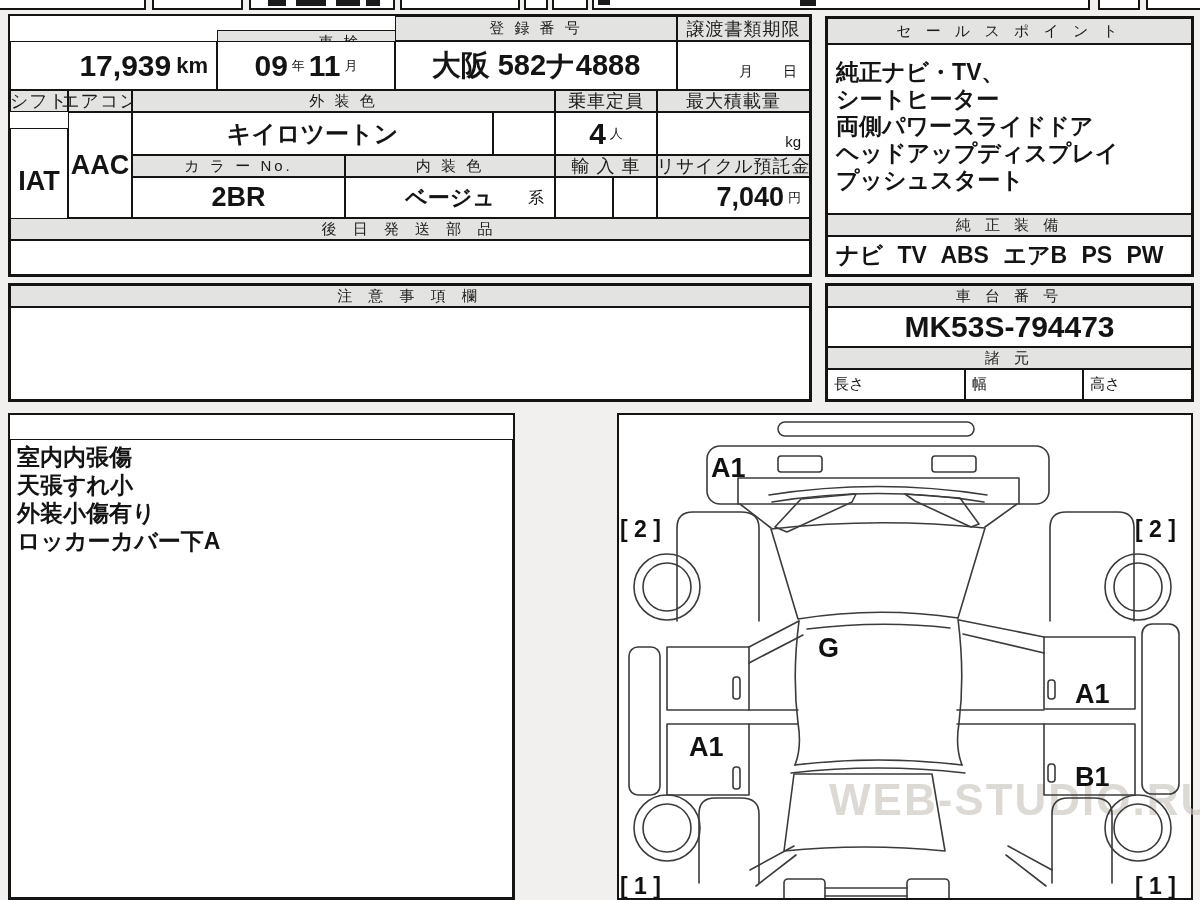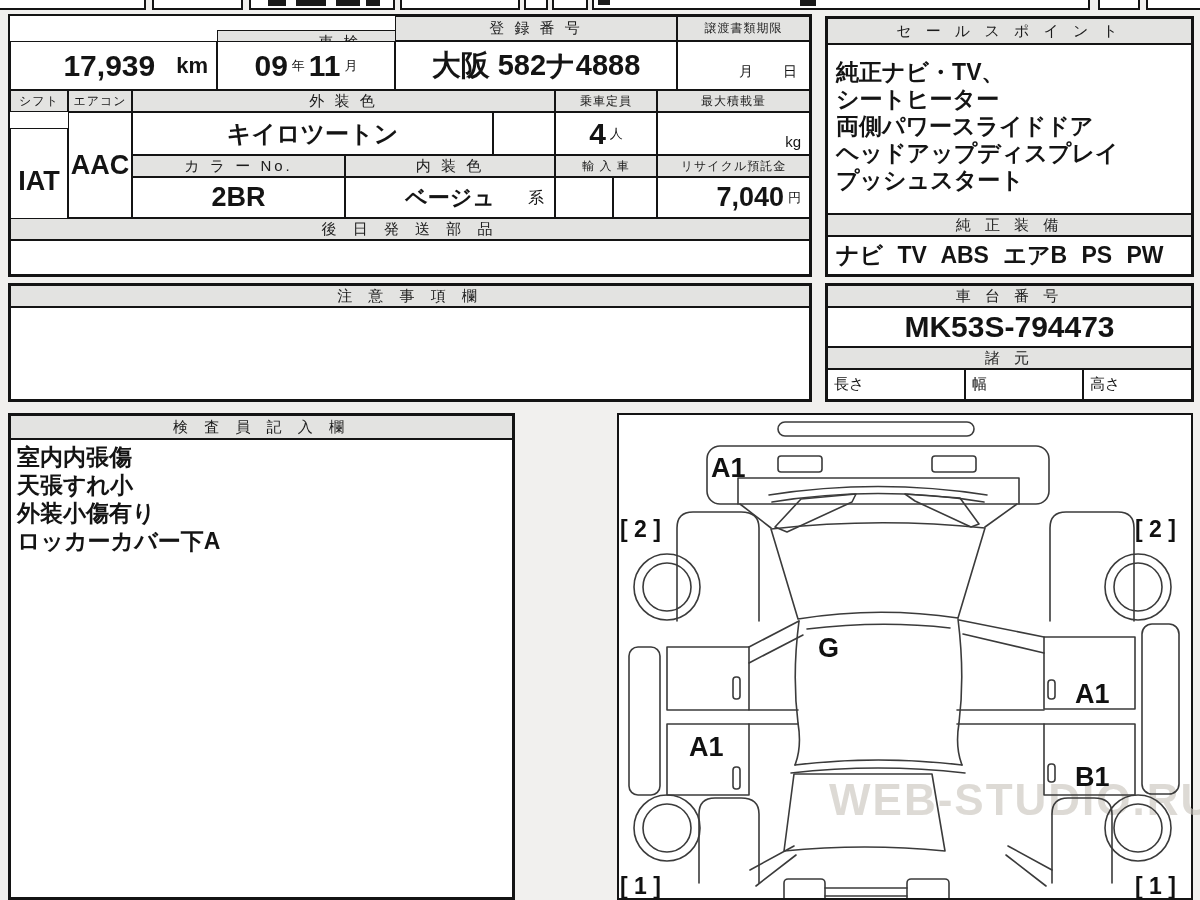--- a/index.html
+++ b/index.html
@@ -1,21 +1,21 @@
 <!DOCTYPE html>
 <html><head>
 <meta charset="utf-8">
 <style>
   html,body{margin:0;padding:0;}
   body{font-family:"Liberation Sans","DejaVu Sans",sans-serif;color:#141414;}
   #sheet{position:relative;width:1200px;height:900px;background:#f1f0ee;overflow:hidden;}
   .box{position:absolute;box-sizing:border-box;border:2px solid #141414;background:#fff;}
   .cell{position:absolute;box-sizing:border-box;border:1px solid #141414;background:#fff;display:flex;align-items:center;justify-content:center;}
   .hdr{background:#e3e3e1;font-size:15px;letter-spacing:3px;color:#1c1c1c;white-space:nowrap;}
-  .hdr.small{font-size:12px;letter-spacing:1px;}
+  .hdr.small{font-size:18px;letter-spacing:1px;}
   .bigval{font-weight:bold;font-size:30px;letter-spacing:0px;}
   .midval{font-weight:bold;font-size:24px;}
   .unit{font-size:13px;font-weight:normal;margin-left:4px;}
   .right{justify-content:flex-end;}
   .topfrag{position:absolute;box-sizing:border-box;border:2px solid #141414;background:#fff;}
   .smudge{position:absolute;background:#1b1b1b;}
   .lines{display:block;padding:14px 6px 0 8px;}
   .lines div{font-weight:bold;font-size:23px;line-height:27px;white-space:nowrap;}
   .insp-lines{display:block;padding:3px 6px 0 6px;}
   .insp-lines div{font-weight:bold;font-size:23px;line-height:28px;white-space:nowrap;}
@@ -48,21 +48,21 @@
   </div>
 
   <div class="box" style="left:8px;top:14px;width:804px;height:263px;">
 
     <div class="cell hdr" style="left:207px;top:14px;width:210px;height:25px;padding-left:36px;">車 検</div>
     <div class="cell hdr" style="left:385px;top:0;width:282px;height:25px;">登 録 番 号</div>
     <div class="cell hdr small" style="left:667px;top:0;width:133px;height:25px;">譲渡書類期限</div>
 
     <div class="cell right" style="left:0;top:25px;width:207px;height:49px;padding-right:8px;">
       <span class="bigval">17,939</span>
-      <span class="bigval" style="font-size:22px;margin-left:21px;">km</span>
+      <span class="bigval" style="font-size:22px;margin-left:5px;">km</span>
     </div>
     <div class="cell" style="left:207px;top:25px;width:178px;height:49px;">
       <span class="bigval">09</span>
       <span class="unit">年</span>
       <span class="bigval" style="margin-left:4px;">11</span>
       <span class="unit">月</span>
     </div>
     <div class="cell" style="left:385px;top:25px;width:282px;height:49px;">
       <span class="bigval" style="font-size:29px;white-space:nowrap;">大阪 582ナ4888</span>
     </div>
@@ -142,21 +142,20 @@
     <div class="cell" style="left:0;top:22px;width:365px;height:40px;">
       <span class="bigval">MK53S-794473</span>
     </div>
     <div class="cell hdr" style="left:0;top:62px;width:365px;height:22px;letter-spacing:5px;">諸 元</div>
     <div class="cell" style="left:0;top:84px;width:138px;height:31px;justify-content:flex-start;padding-left:6px;font-size:15px;">長さ</div>
     <div class="cell" style="left:138px;top:84px;width:118px;height:31px;justify-content:flex-start;padding-left:6px;font-size:15px;">幅</div>
     <div class="cell" style="left:256px;top:84px;width:109px;height:31px;justify-content:flex-start;padding-left:6px;font-size:15px;">高さ</div>
   </div>
 
   <div class="box" style="left:8px;top:413px;width:507px;height:487px;">
-    <div class="cell hdr" style="left:0;top:0;width:503px;height:24px;letter-spacing:6px;">検 査 員 記 入 欄</div>
     <div class="cell insp-lines" style="left:0;top:24px;width:503px;height:459px;">
       <div>室内内張傷</div>
       <div>天張すれ小</div>
       <div>外装小傷有り</div>
       <div>ロッカーカバー下A</div>
     </div>
   </div>
 
   <div class="box sq" style="left:617px;top:413px;width:576px;height:487px;">
     <div class="wm" style="left:210px;top:360px;">WEB-STUDIO.RU</div>

